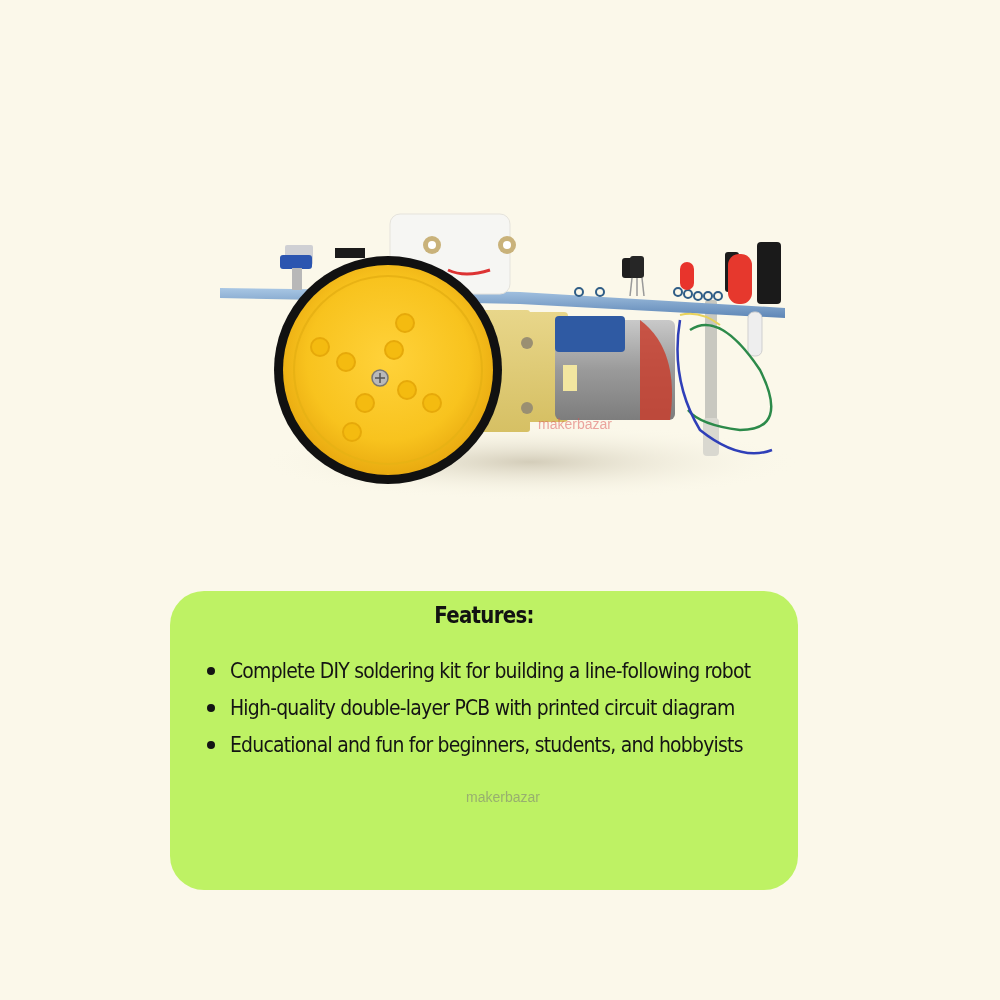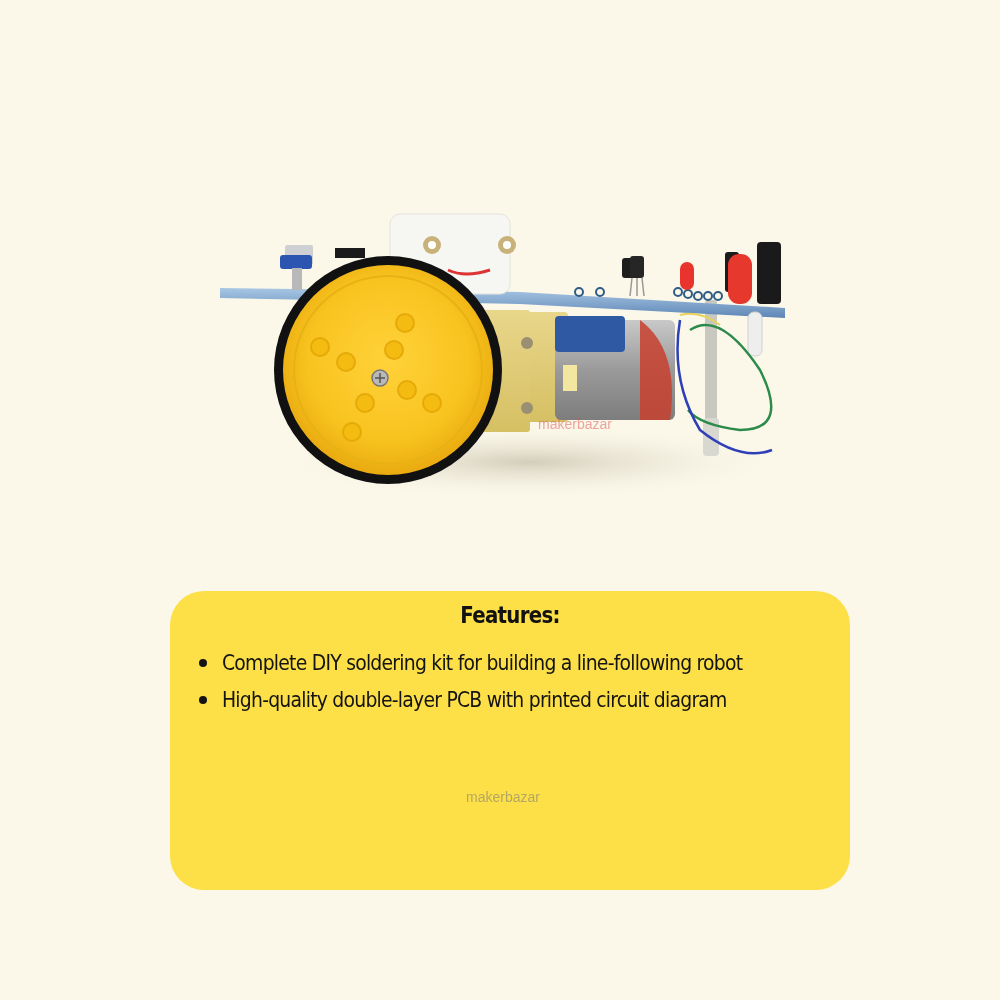--- a/index.html
+++ b/index.html
@@ -23,42 +23,42 @@
       width: 600px;
       height: 320px;
     }
     .product svg { width: 600px; height: 320px; display: block; }
 
     
     .features-panel {
       position: absolute;
       left: 170px;
       top: 591px;
-      width: 680px;
+      width: 628px;
       height: 299px;
-      background: #fde047;
+      background: #bef264;
       border-radius: 34px;
       box-sizing: border-box;
       padding-top: 6px;
     }
     .features-title {
       text-align: center;
       font-family: "DejaVu Sans", sans-serif;
       font-weight: bold;
       font-size: 23px;
       color: #121212;
       letter-spacing: -0.8px;
       margin: 0;
       height: 36px;
       line-height: 36px;
       transform: scaleX(0.86);
     }
     .features-list {
       list-style: none;
-      margin: 8px;
+      margin: 16px;
       padding: 0;
       position: absolute;
       left: 0;
       top: 46px;
       width: 680px;
     }
     .feature-item {
       position: relative;
       height: 36.8px;
       line-height: 36px;
@@ -206,15 +206,19 @@
   <h2 class="features-title">Features:</h2>
   <ul class="features-list">
     <li class="feature-item">
       <span class="bullet"></span>
       <span class="text">Complete DIY soldering kit for building a line-following robot</span>
     </li>
     <li class="feature-item">
       <span class="bullet"></span>
       <span class="text">High-quality double-layer PCB with printed circuit diagram</span>
     </li>
+    <li class="feature-item">
+      <span class="bullet"></span>
+      <span class="text">Educational and fun for beginners, students, and hobbyists</span>
+    </li>
   </ul>
   <span class="watermark">makerbazar</span>
 </section>
 
 </body></html>

